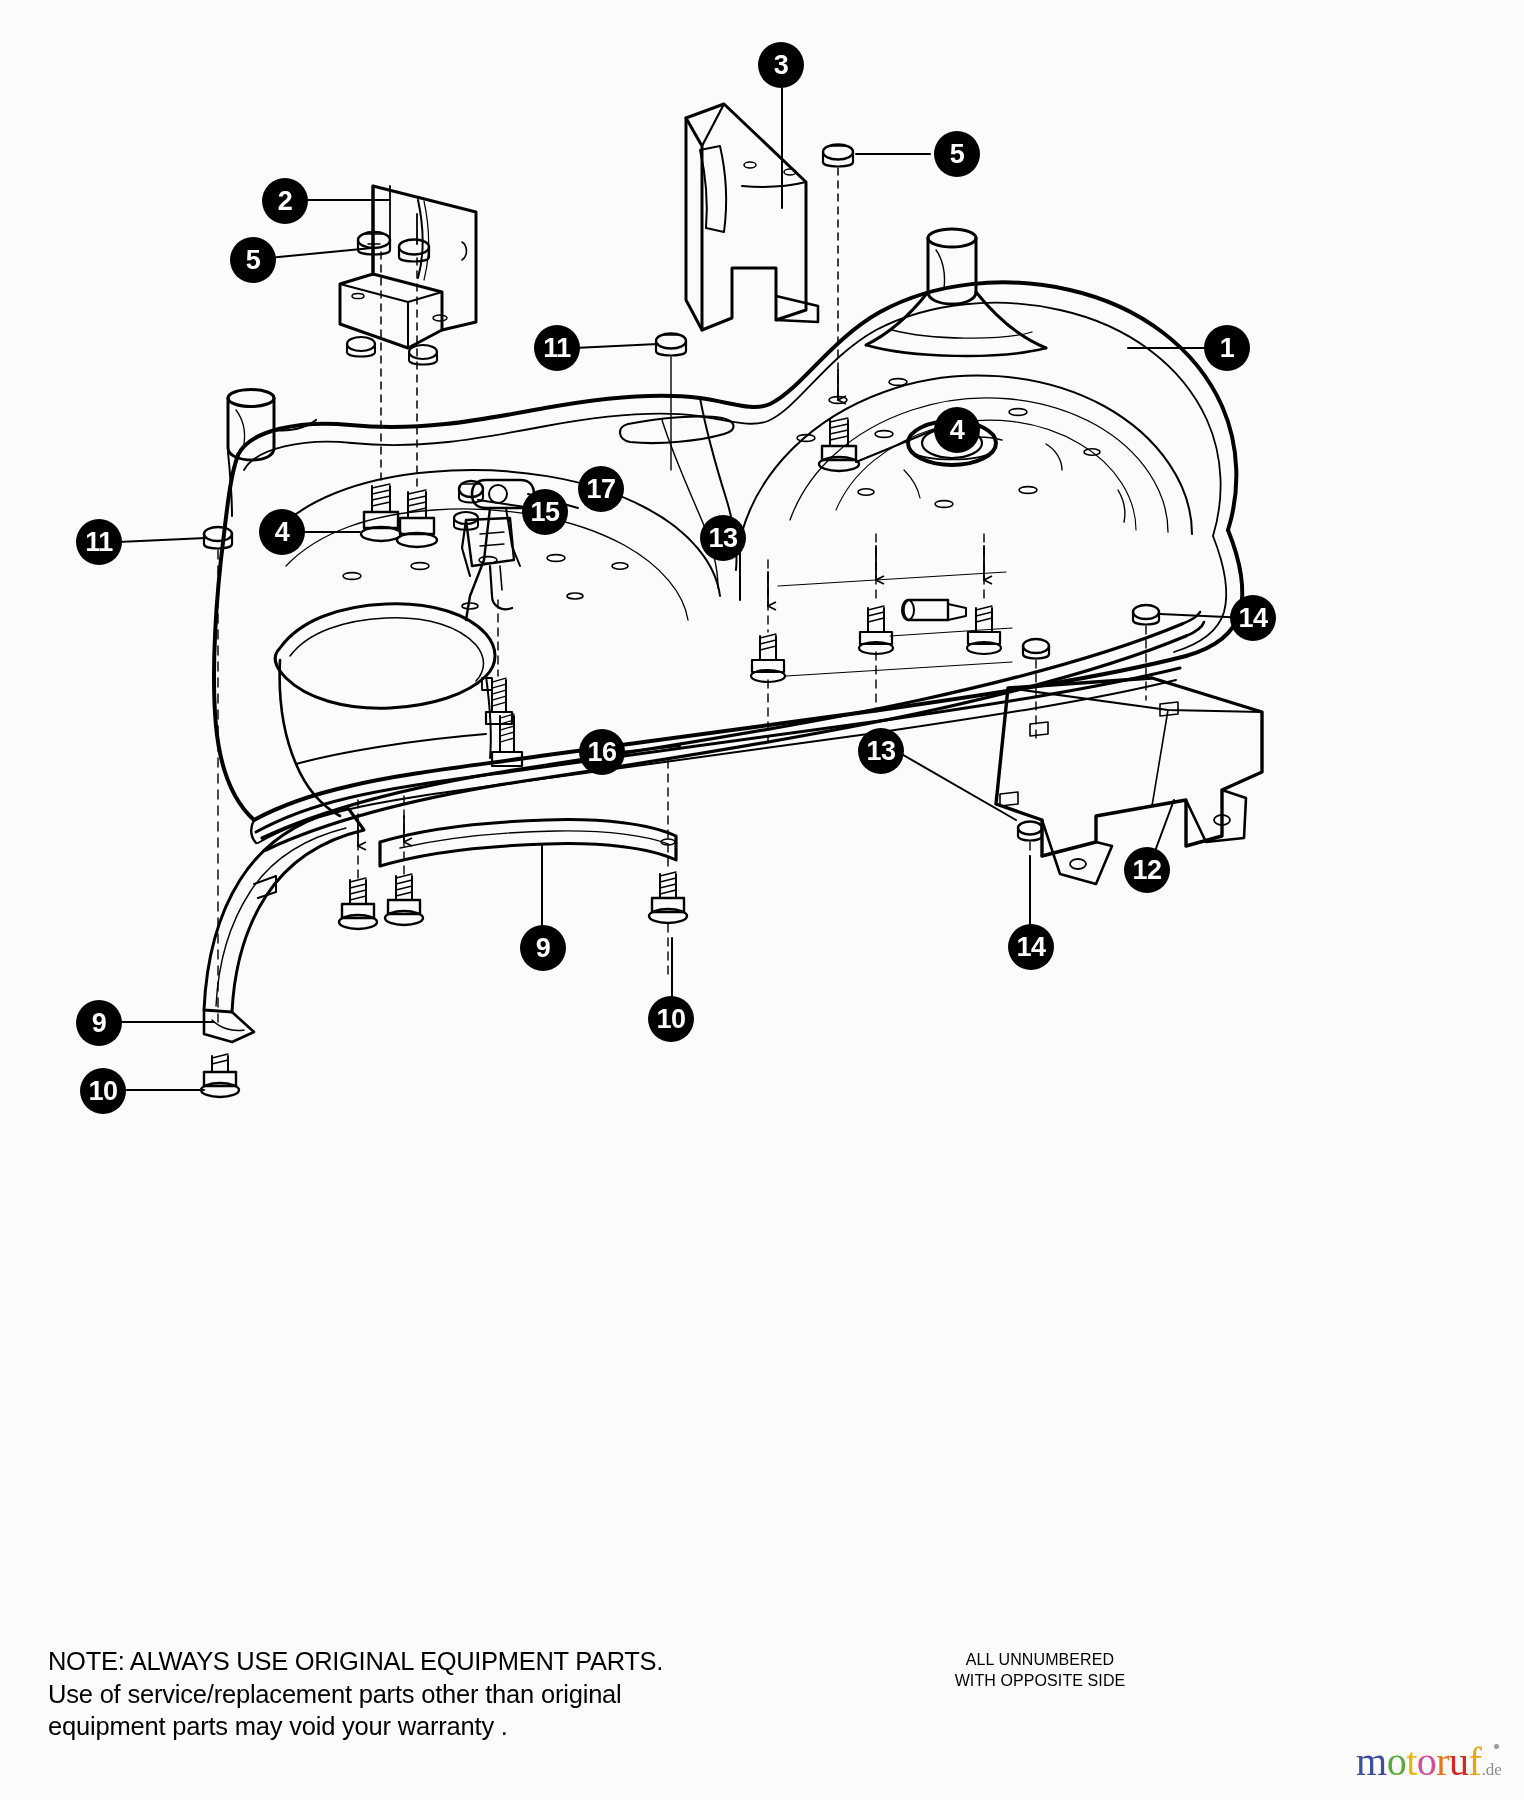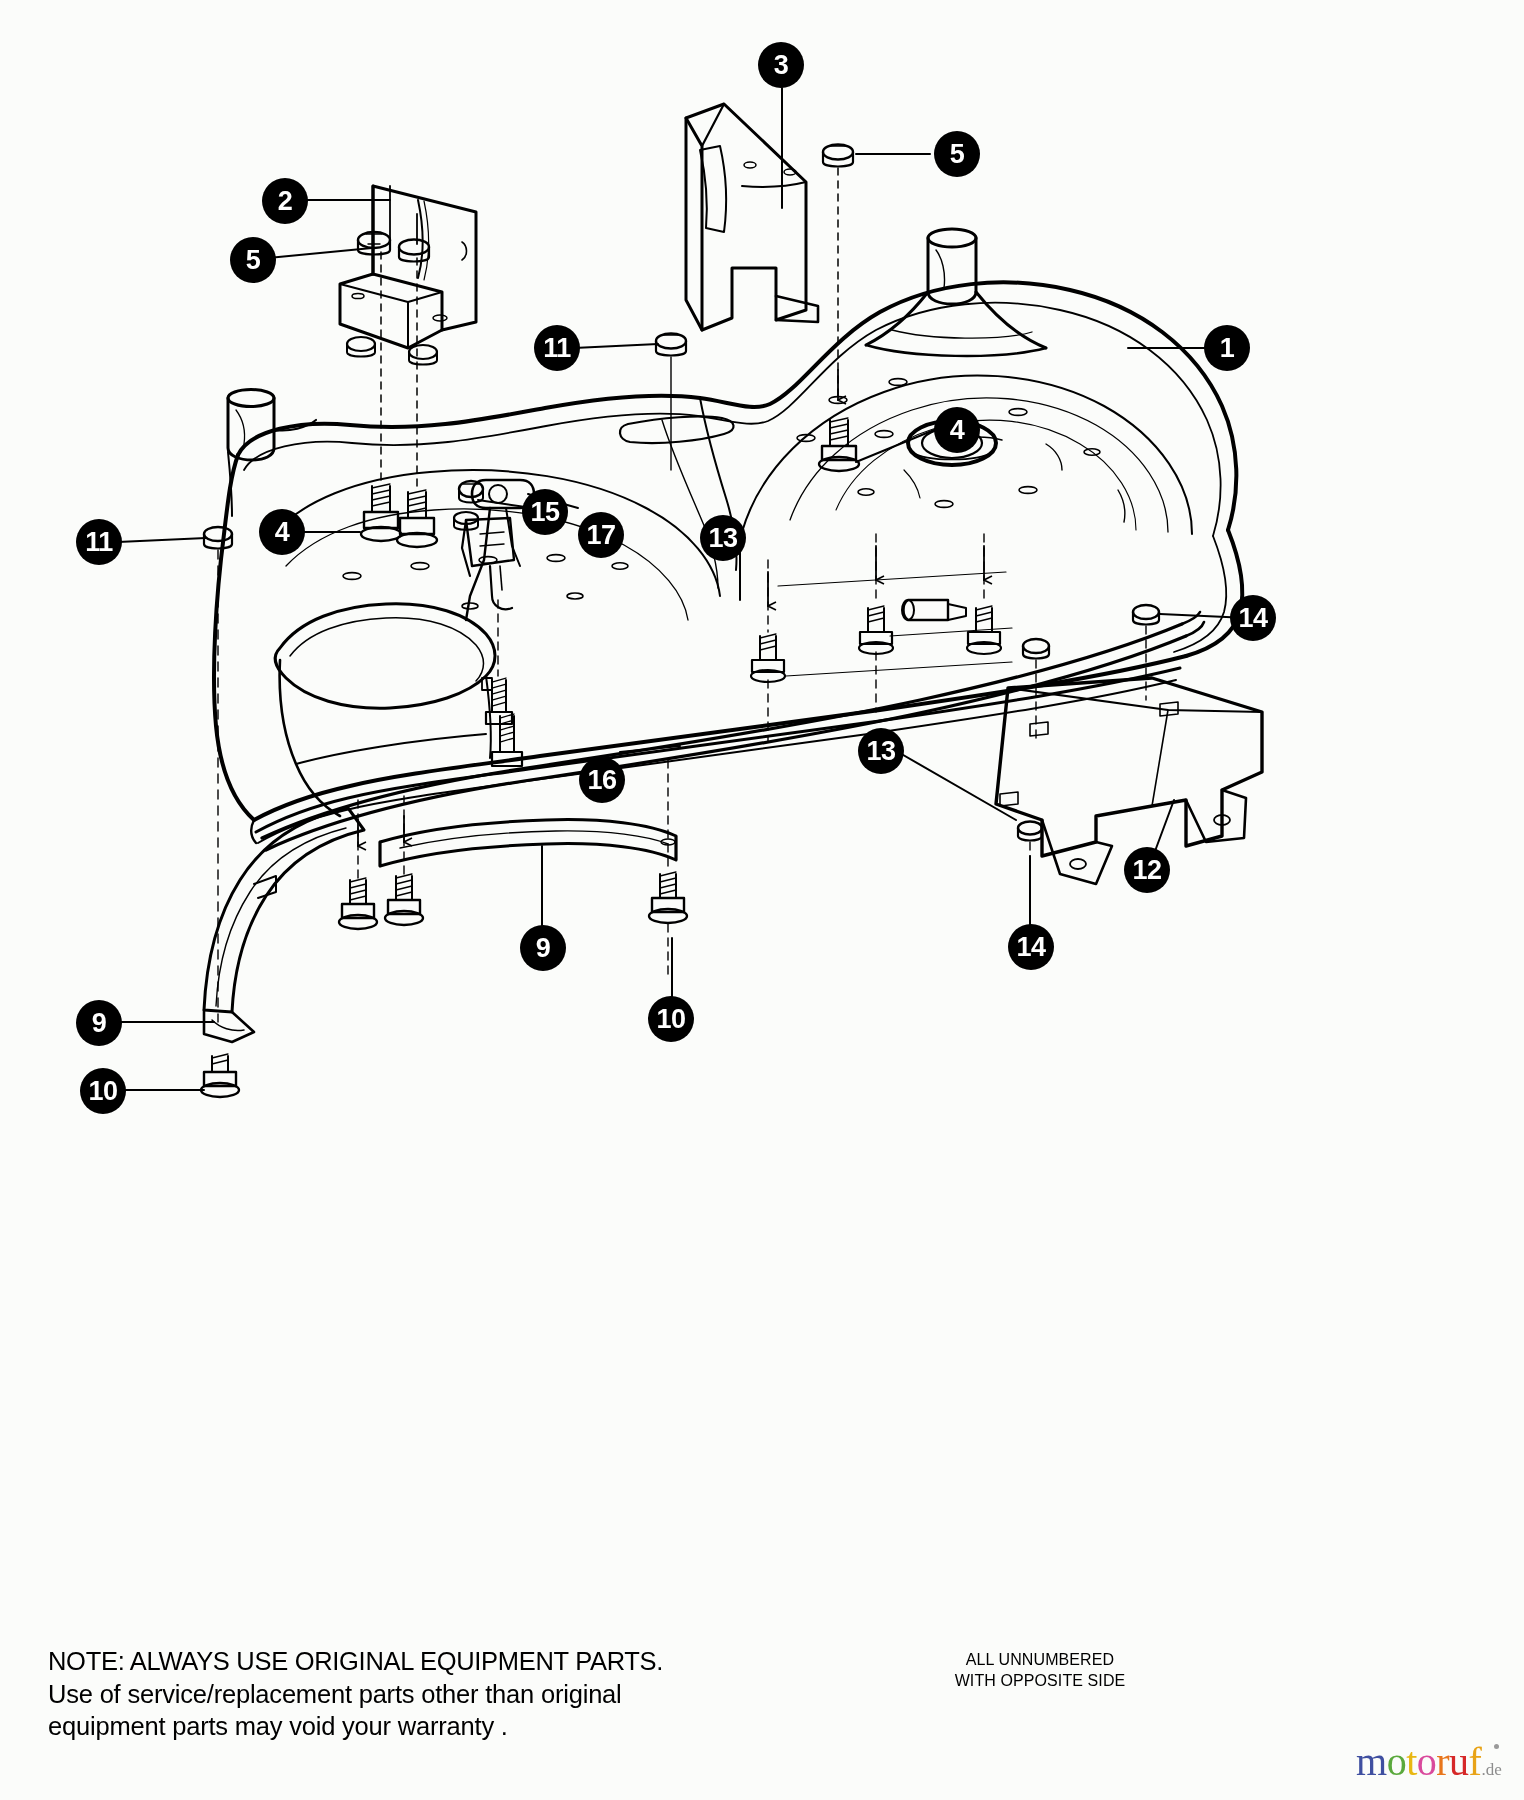--- a/index.html
+++ b/index.html
@@ -596,22 +596,22 @@
       <div class="callout" style="left: 648px; top: 996px;">10</div>
       <div class="callout" style="left: 80px; top: 1068px;">10</div>
       <div class="callout" style="left: 534px; top: 325px;">11</div>
       <div class="callout" style="left: 76px; top: 519px;">11</div>
       <div class="callout" style="left: 1124px; top: 847px;">12</div>
       <div class="callout" style="left: 700px; top: 515px;">13</div>
       <div class="callout" style="left: 858px; top: 728px;">13</div>
       <div class="callout" style="left: 1230px; top: 595px;">14</div>
       <div class="callout" style="left: 1008px; top: 924px;">14</div>
       <div class="callout" style="left: 522px; top: 489px; text-align: center;">15</div>
-      <div class="callout" style="left: 579px; top: 729px; margin-top: 28px;">16</div>
-      <div class="callout" style="left: 578px; top: 466px; margin-top: 46px;">17</div>
+      <div class="callout" style="left: 579px; top: 729px;">16</div>
+      <div class="callout" style="left: 578px; top: 466px;">17</div>
     </div>
 
   <div class="notes-layer">
 
     <div class="note-left">
       <div class="note-line-1">NOTE: ALWAYS USE ORIGINAL EQUIPMENT PARTS.</div>
       <div>Use of service/replacement parts other than original</div>
       <div>equipment parts may void your warranty .</div>
     </div>
 

